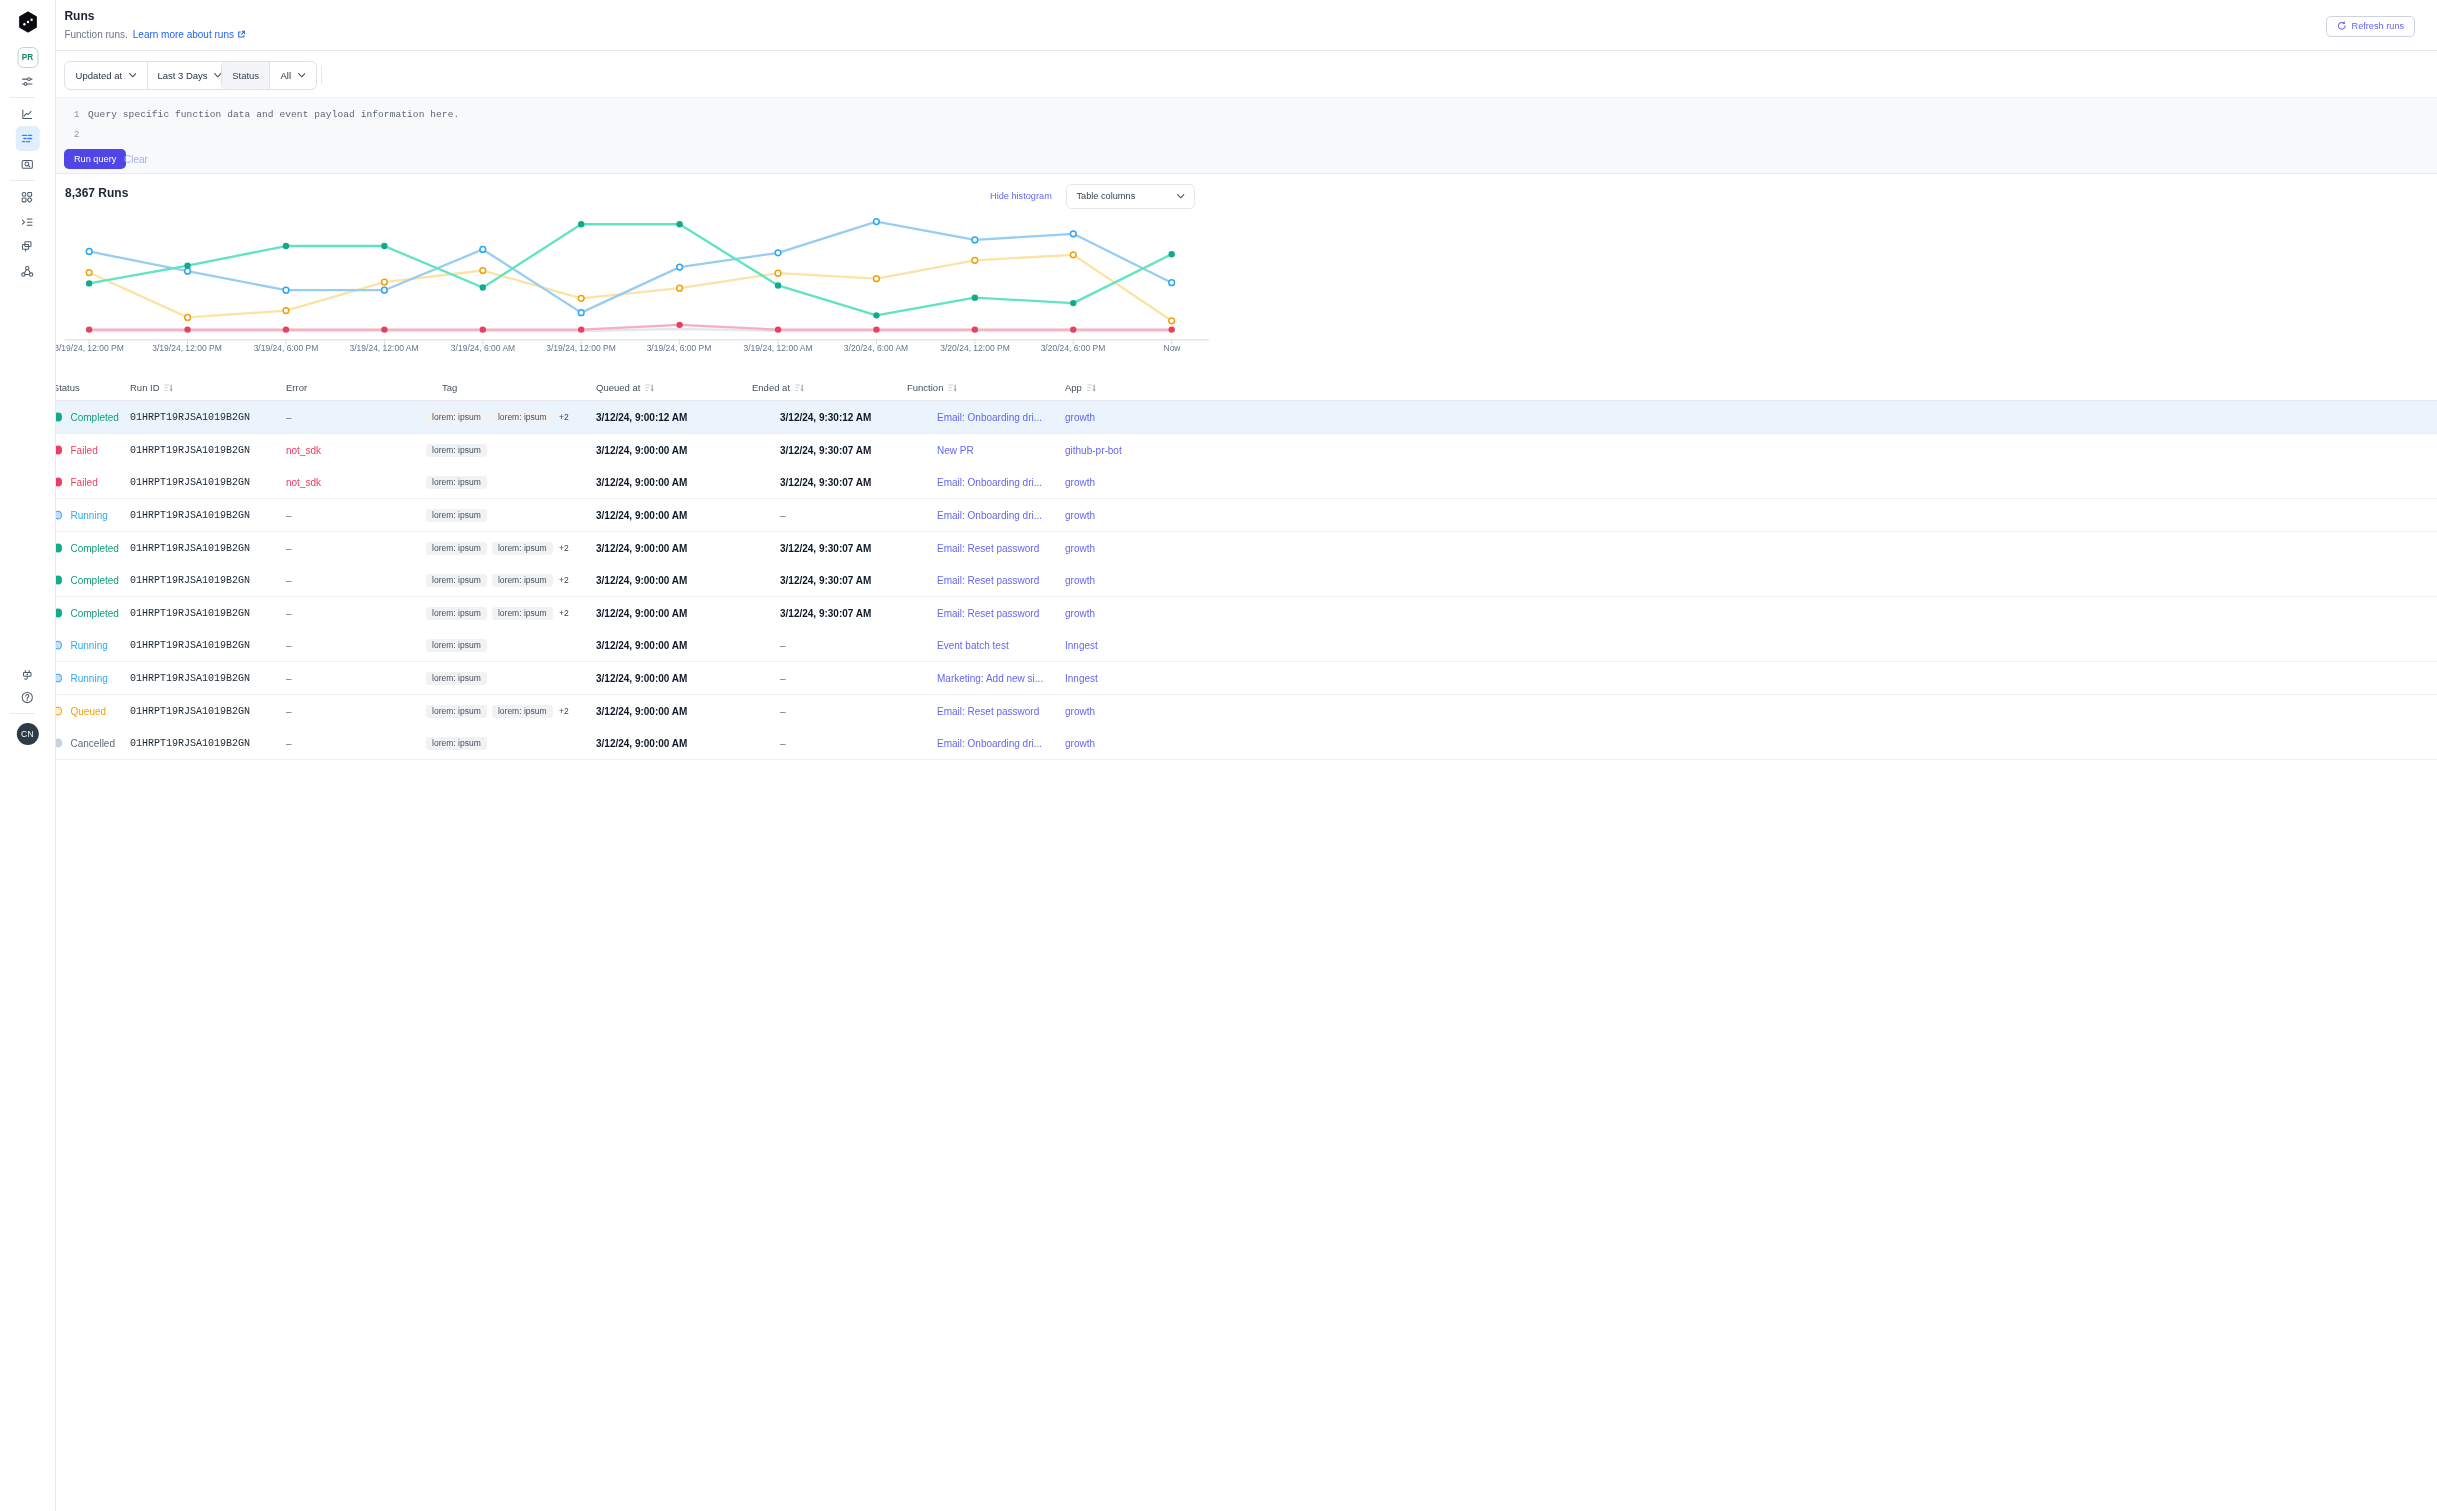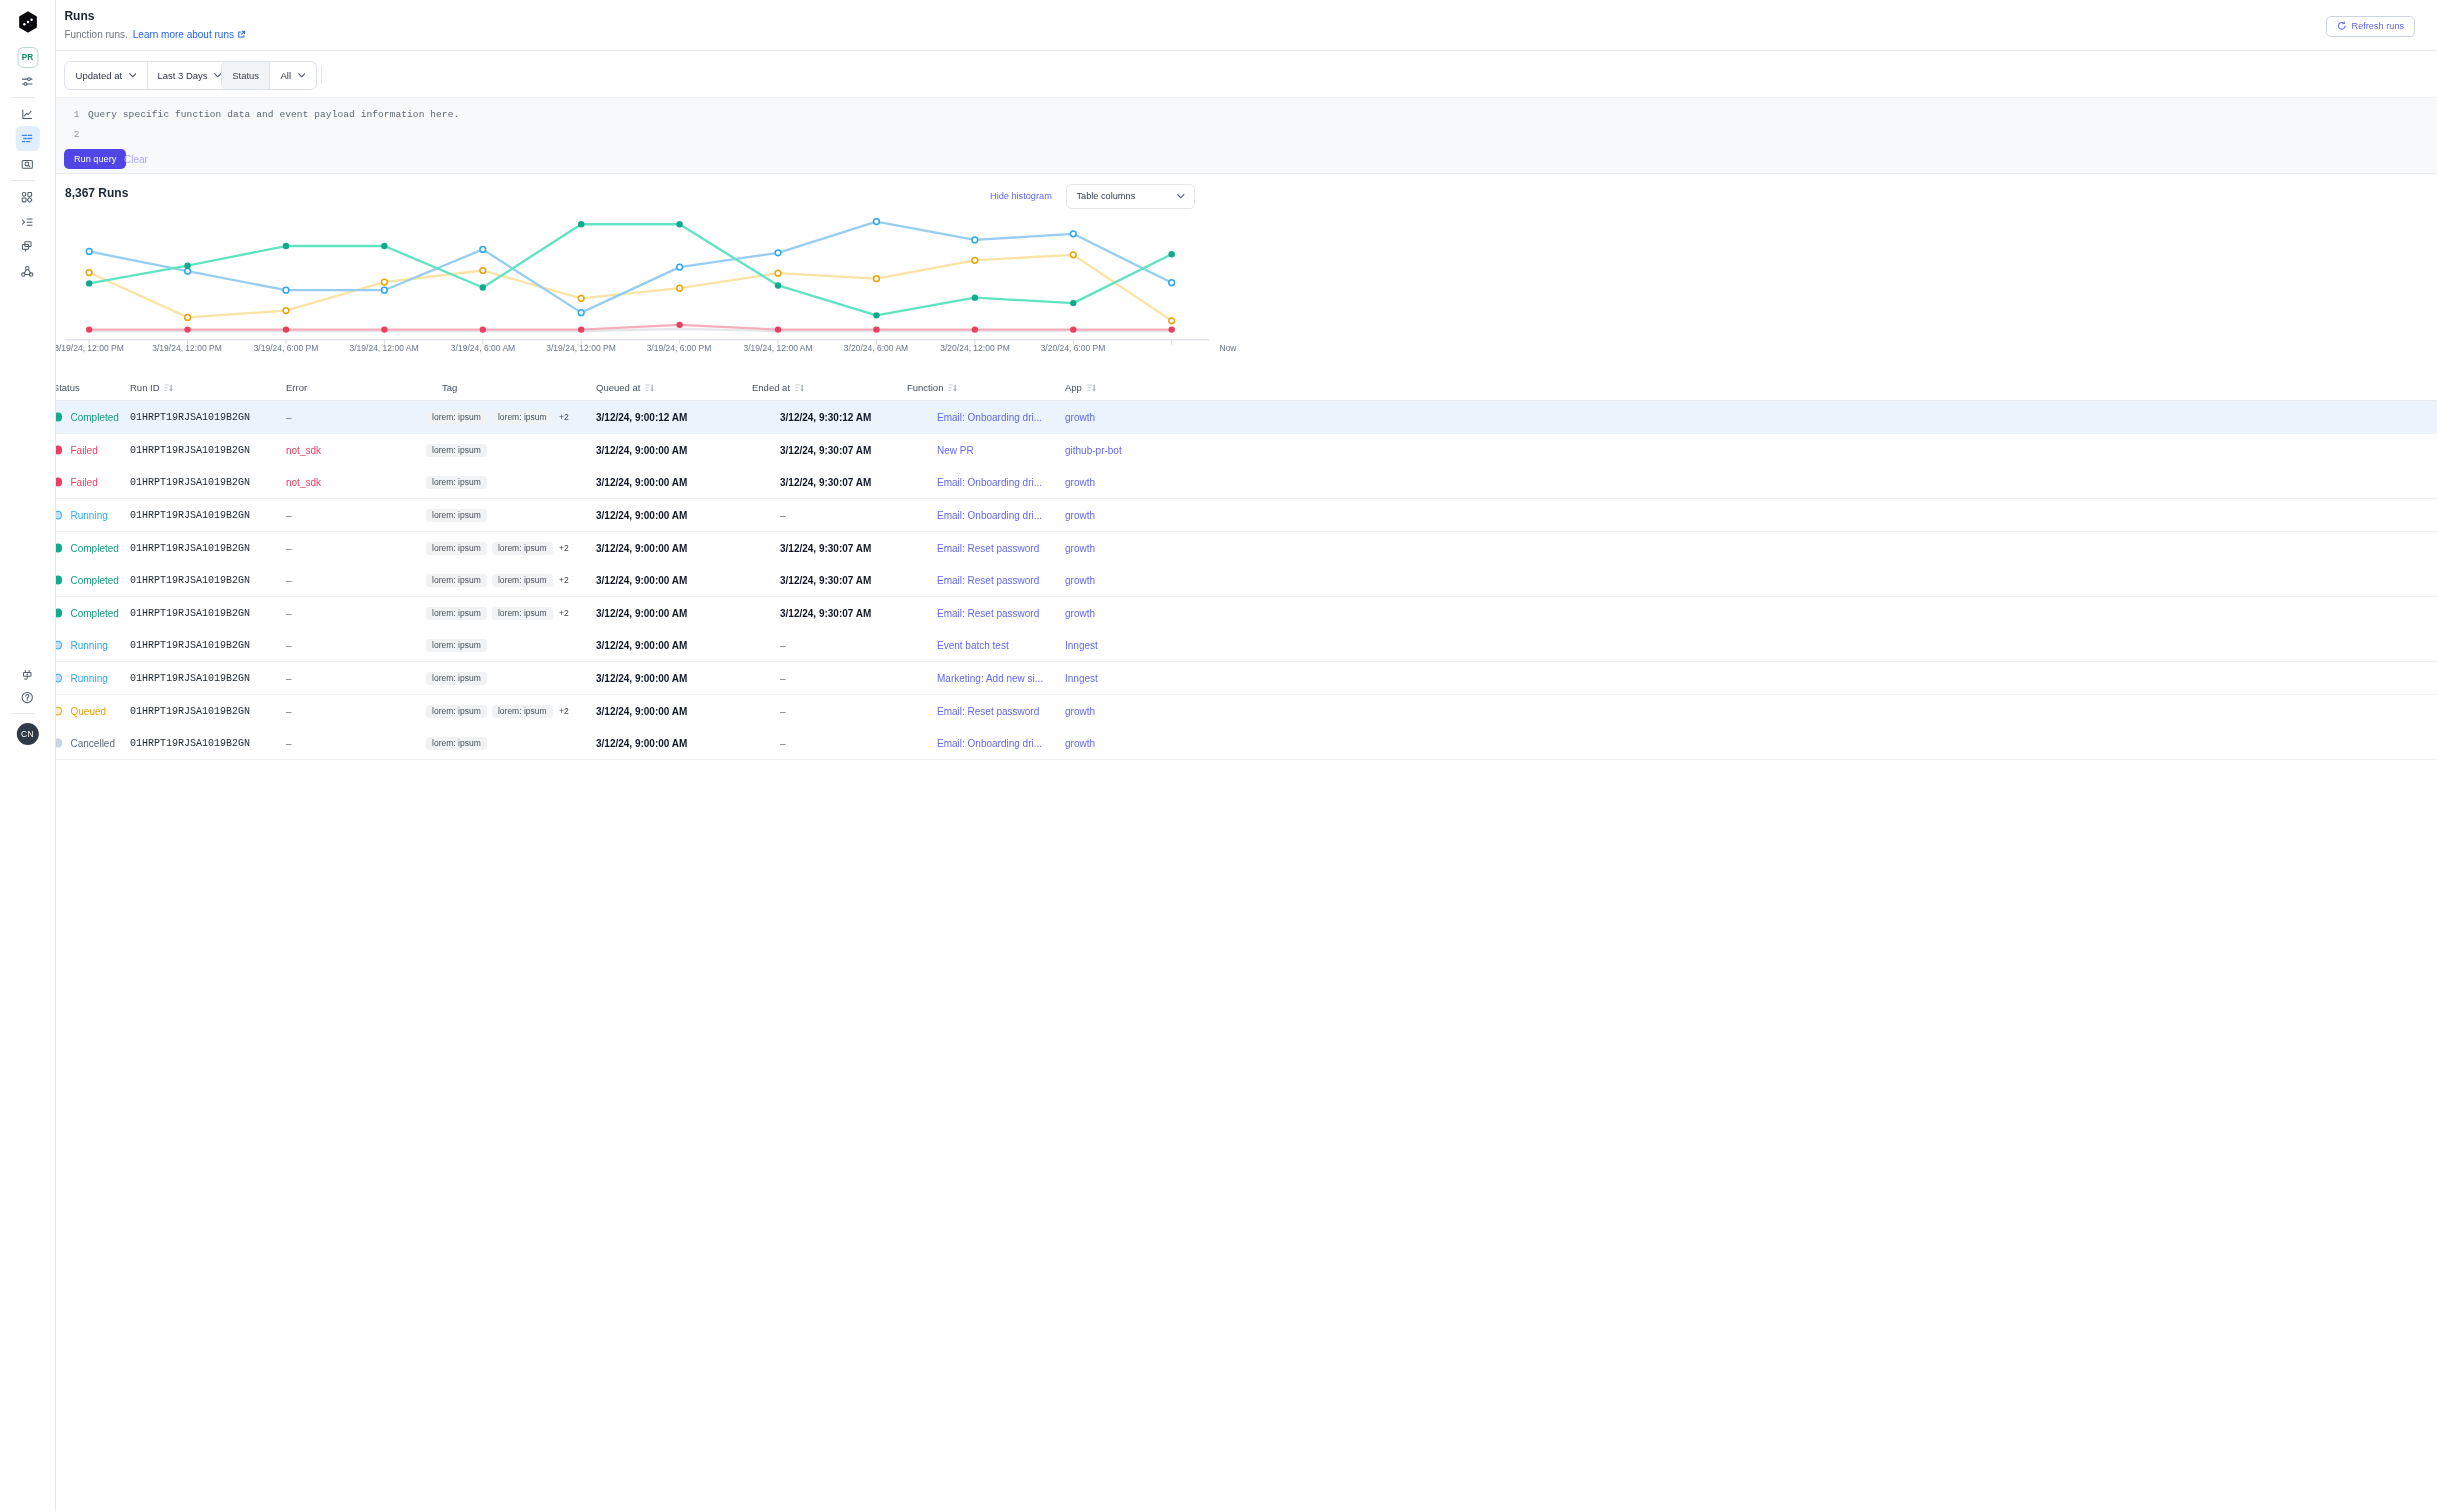--- a/index.html
+++ b/index.html
@@ -334,21 +334,21 @@
       <div class="xlabel" style="left: 143px;">3/19/24, 12:00 PM</div>
       <div class="xlabel" style="left: 242px;">3/19/24, 6:00 PM</div>
       <div class="xlabel" style="left: 340px;">3/19/24, 12:00 AM</div>
       <div class="xlabel" style="left: 439px;">3/19/24, 6:00 AM</div>
       <div class="xlabel" style="left: 537px;">3/19/24, 12:00 PM</div>
       <div class="xlabel" style="left: 635px;">3/19/24, 6:00 PM</div>
       <div class="xlabel" style="left: 734px;">3/19/24, 12:00 AM</div>
       <div class="xlabel" style="left: 832px;">3/20/24, 6:00 AM</div>
       <div class="xlabel" style="left: 931px;">3/20/24, 12:00 PM</div>
       <div class="xlabel" style="left: 1029px;">3/20/24, 6:00 PM</div>
-      <div class="xlabel" style="left: 1184px;">Now</div>
+      <div class="xlabel" style="left: 1128px;">Now</div>
     </div>
 
   <div class="thead" id="thead">
       <div class="th" style="left: 8.8px;">
         <span>Status</span>
       </div>
       <div class="th" style="left: 86px;">
         <span>Run ID</span>
         <svg class="sort-icon" width="9.5" height="9.5" viewBox="0 0 14 14">
     <line x1="1" y1="3" x2="7" y2="3"></line>

